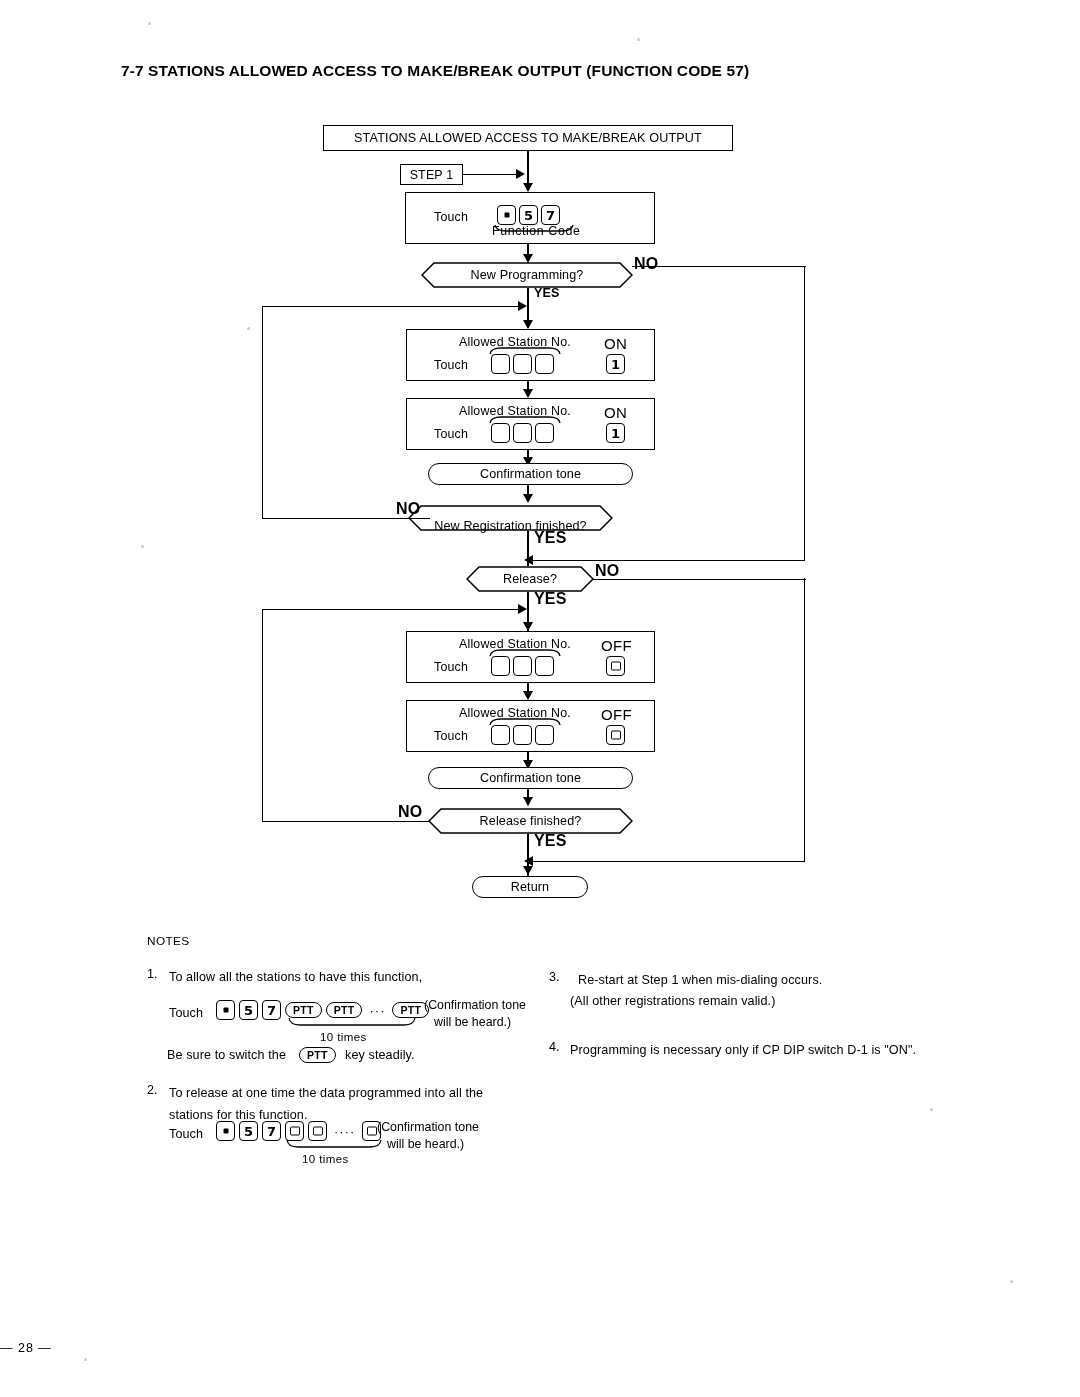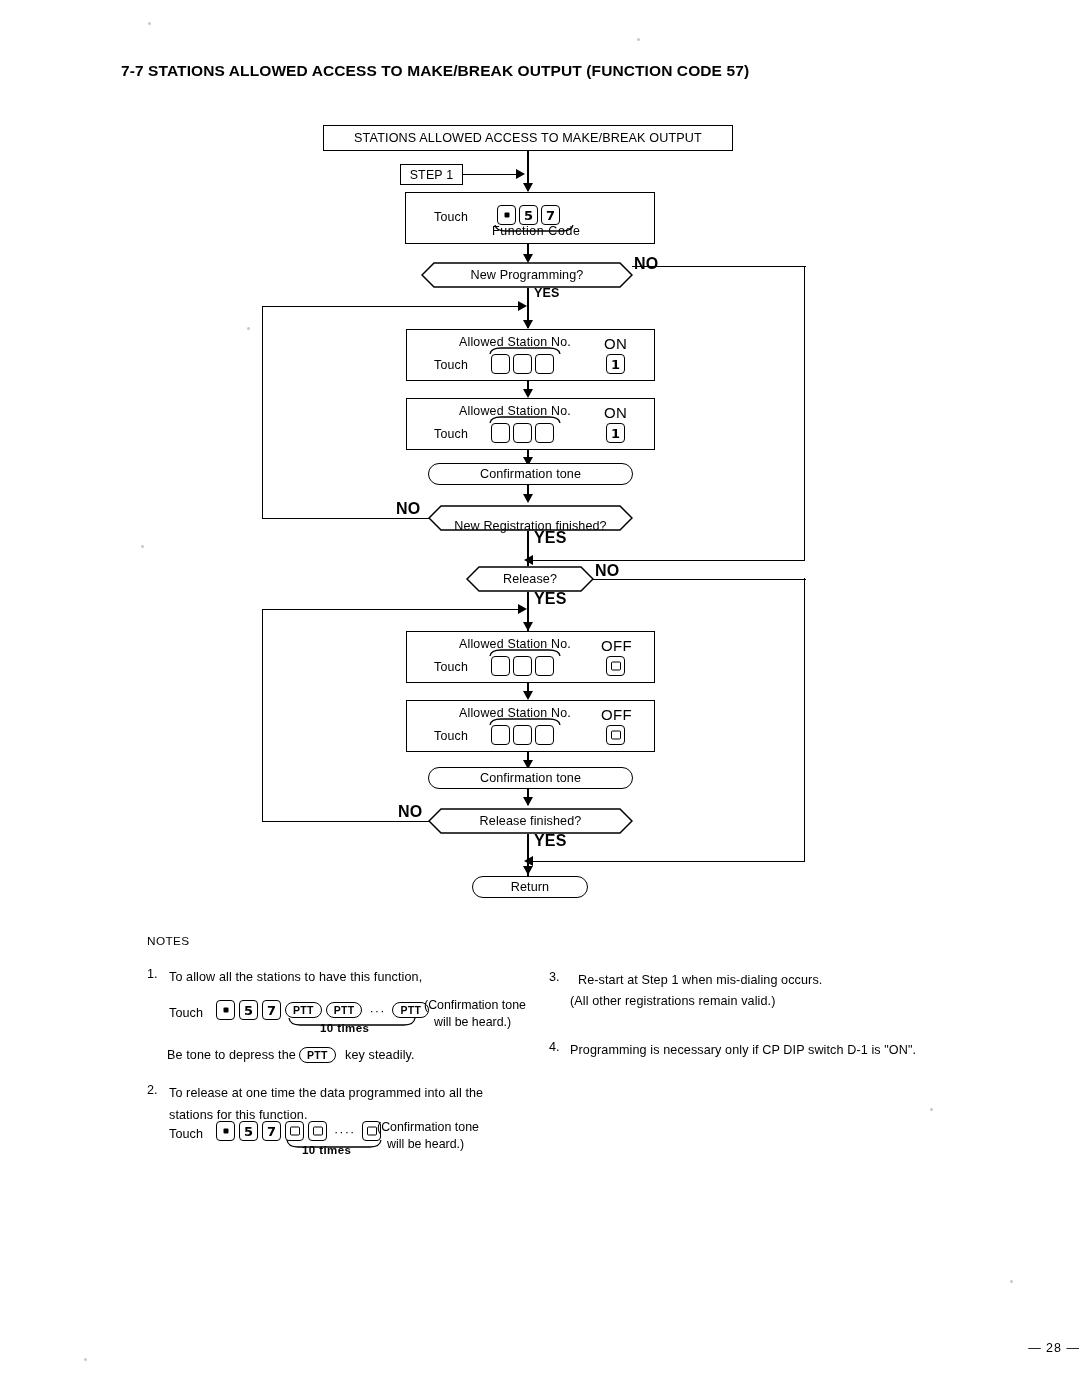--- a/index.html
+++ b/index.html
@@ -110,26 +110,26 @@
   .bx-head{position:absolute;font-size:12.4px;letter-spacing:.2px;white-space:nowrap;}
   .bx-onoff{position:absolute;font-size:15px;letter-spacing:.3px;}
   .bx-keys{position:absolute;display:flex;gap:3px;align-items:center;}
   .brace{position:absolute;}
   .fn-code{position:absolute;font-size:12.4px;letter-spacing:.6px;white-space:nowrap;}
 
   
   .notes-hdr{position:absolute;left:147px;top:934px;font-size:11.8px;letter-spacing:.4px;}
   .note{position:absolute;font-size:12.6px;line-height:21px;letter-spacing:.1px;}
   .note-num{position:absolute;font-size:12.6px;}
-  .ten-times{position:absolute;font-size:11.5px;font-weight:bold;letter-spacing:.4px;}
+  .ten-times{position:absolute;font-size:11.5px;font-weight:normal;letter-spacing:.4px;margin-top:9px;}
   .paren{position:absolute;font-size:12.4px;line-height:19px;}
   .dots{display:inline-block;font-size:13px;letter-spacing:1px;vertical-align:middle;padding:0 3px;}
 
   .pagenum{
-    position:absolute;left:0;right:0;top:1341px;text-align:right;
+    position:absolute;left:0;right:0;top:1341px;text-align:left;
     font-size:12.5px;letter-spacing:1px;
   }
 
   
   .speck{position:absolute;background:#c9c9c9;border-radius:50%;}
 </style>
 </head>
 <body>
 
 <div class="page">
@@ -223,21 +223,21 @@
     </div>
 
     <div class="ln lnv" style="left:527px;top:450px;height:14px;"></div>
     <div class="arr-d" style="left:522.5px;top:457px;"></div>
 
     <div class="fc-stadium" style="left:428px;top:463px;width:205px;height:22px;">Confirmation tone</div>
 
     <div class="ln lnv" style="left:527px;top:485px;height:16px;"></div>
     <div class="arr-d" style="left:522.5px;top:494px;"></div>
 
-    <div class="hexwrap" style="left:428px;top:505px;width:205px;height:42px;">
+    <div class="hexwrap" style="left:408px;top:505px;width:205px;height:42px;">
       <svg width="205" height="26" viewBox="0 0 205 26">
         <path d="M13 1 L192 1 L204 13 L192 25 L13 25 L1 13 Z" fill="#fff" stroke="#000" stroke-width="1.5"></path>
       </svg>
       <div class="hexlabel">New Registration finished?</div>
     </div>
     <span class="yn" style="left:396px;top:500px;">NO</span>
     <span class="yn" style="left:534px;top:529px;">YES</span>
 
     <div class="ln lnh-thin" style="left:262px;top:517.5px;width:168px;"></div>
 
@@ -338,21 +338,21 @@
       <span class="dots">···</span>
       <span class="key-ptt">PTT</span>
     </span>
     <svg class="brace" style="left:288px;top:1017px;" width="128" height="10" viewBox="0 0 128 10">
       <path d="M1 1 Q2 8 12 8 L116 8 Q126 8 127 1" fill="none" stroke="#000" stroke-width="1.3"></path>
     </svg>
     <span class="ten-times" style="left:320px;top:1022px;">10 times</span>
     <span class="paren" style="left:424px;top:996px;">(Confirmation tone</span>
     <span class="paren" style="left:434px;top:1013px;">will be heard.)</span>
 
-    <span class="note" style="left:167px;top:1045px;">Be tone to depress the</span>
+    <span class="note" style="left:167px;top:1045px;">Be sure to switch the</span>
     <span class="key-ptt" style="position:absolute;left:299px;top:1047px;">PTT</span>
     <span class="note" style="left:345px;top:1045px;">key steadily.</span>
 
     <span class="note-num" style="left:147px;top:1083px;">2.</span>
     <span class="note" style="left:169px;top:1083px;">To release at one time the data programmed into all the</span>
     <span class="note" style="left:169px;top:1105px;">stations for this function.</span>
 
     <span class="note" style="left:169px;top:1124px;">Touch</span>
     <span style="position:absolute;left:216px;top:1121px;display:flex;gap:4px;align-items:center;">
       <span class="key dot"></span>

